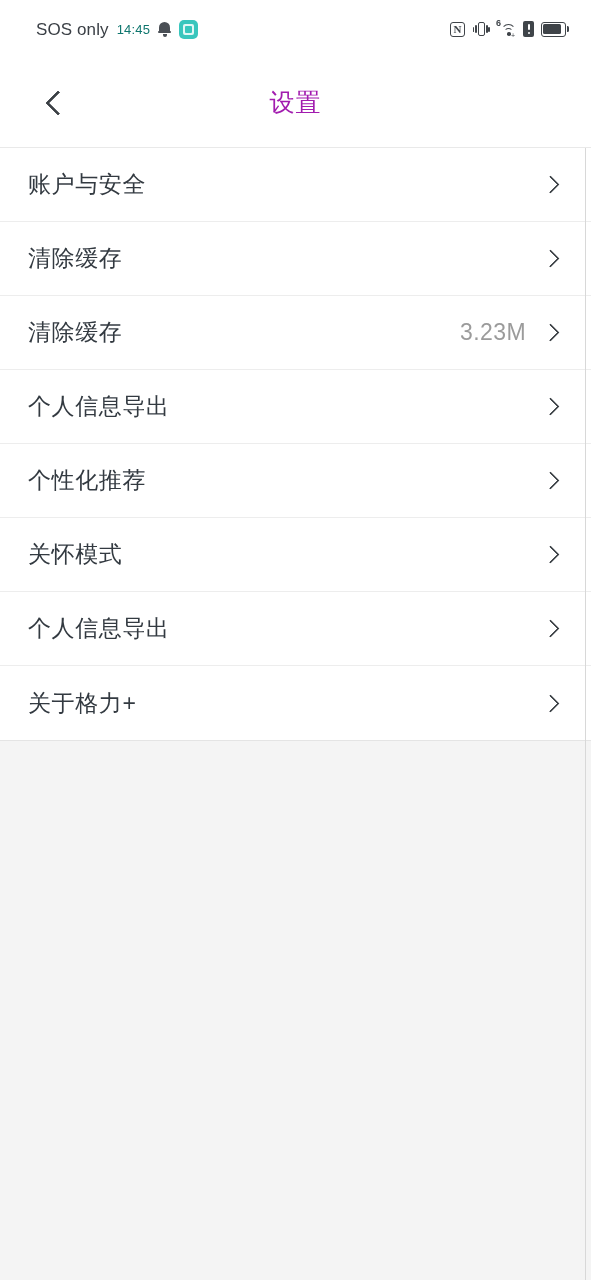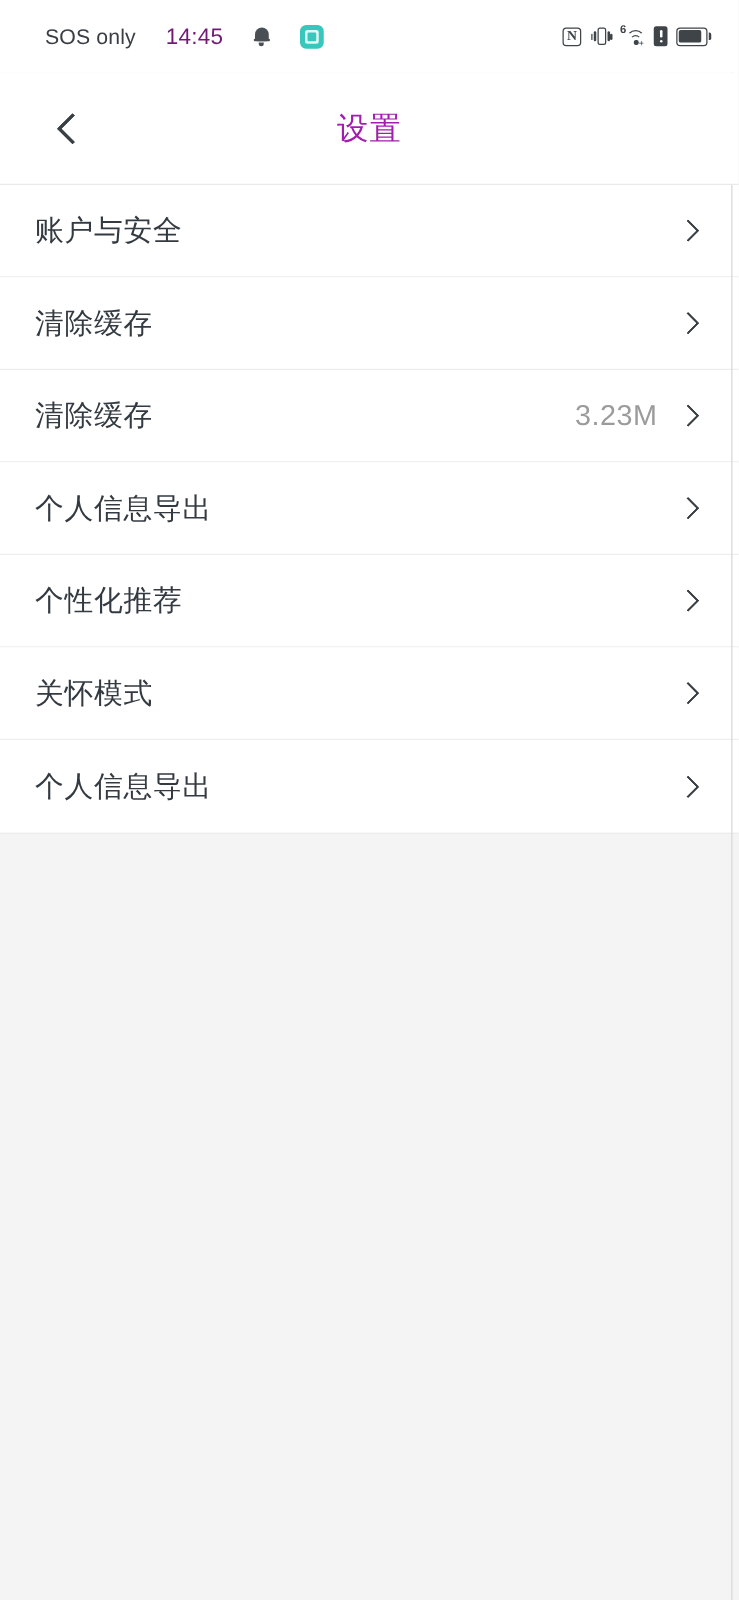--- a/index.html
+++ b/index.html
@@ -23,27 +23,27 @@
   }
 
   
   #status-bar {
     height:58px; flex:0 0 58px;
     background:#ffffff;
     display:flex; align-items:center;
     padding:0 22px 0 36px;
     position:relative; z-index:2;
   }
-  .sb-left { display:flex; align-items:center; gap:24px; }
+  .sb-left { display:flex; align-items:center; gap:8px; }
   .sb-carrier {
     font-size:17px; color:#3a3f45; letter-spacing:.1px;
     font-weight:400; line-height:1;
   }
   .sb-clock {
-    font-size:18px; color:#701a75; font-weight:400;
+    font-size:13px; color:#0f766e; font-weight:400;
     line-height:1; letter-spacing:.2px;
   }
   .sb-spacer { flex:1; }
   .sb-right { display:flex; align-items:center; gap:7px; }
 
   .ic { display:block; }
   .bell-icon { width:13px; height:15px; position:relative; }
   .bell-icon .body {
     position:absolute; left:1px; top:0;
     width:11px; height:11px;
@@ -321,18 +321,24 @@
       <span class="chev-right"></span>
     </div>
 
     <div class="list-row">
       <span class="row-label">个人信息导出</span>
       <span class="row-spacer"></span>
       <span class="row-value"></span>
       <span class="chev-right"></span>
     </div>
 
+    <div class="list-row">
+      <span class="row-label">关于格力+</span>
+      <span class="row-spacer"></span>
+      <span class="row-value"></span>
+      <span class="chev-right"></span>
+    </div>
 
   </div>
 
   <div id="page-body"></div>
 
 </div>
 
 </body></html>

